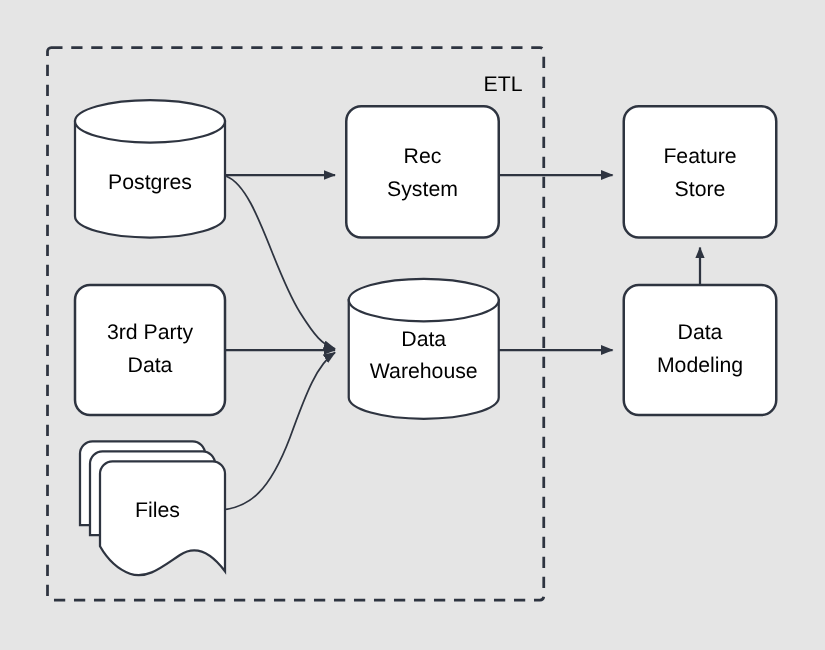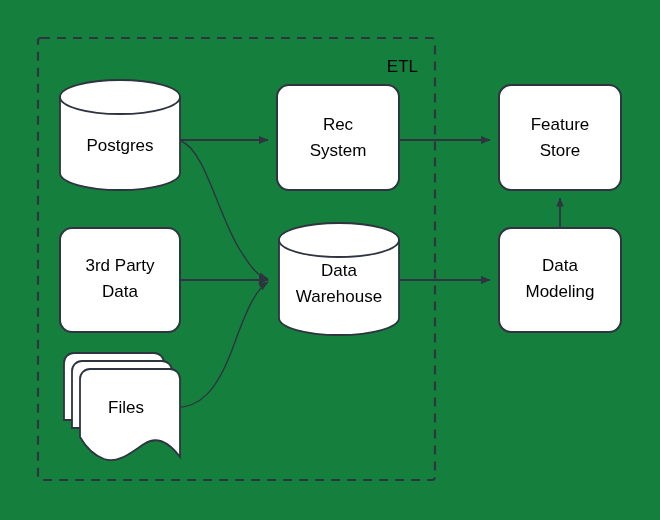--- a/index.html
+++ b/index.html
@@ -11,21 +11,21 @@
   body {
     width: 660px;
     height: 520px;
     overflow: hidden;
     font-family: "Liberation Sans", sans-serif;
   }
   #diagram-root {
     position: relative;
     width: 660px;
     height: 520px;
-    background: #15803d;
+    background: #e5e5e5;
   }
   svg#diagram-svg {
     display: block;
     width: 660px;
     height: 520px;
   }
   .node-shape {
     fill: #ffffff;
     stroke: #2e3440;
     stroke-width: 2;

